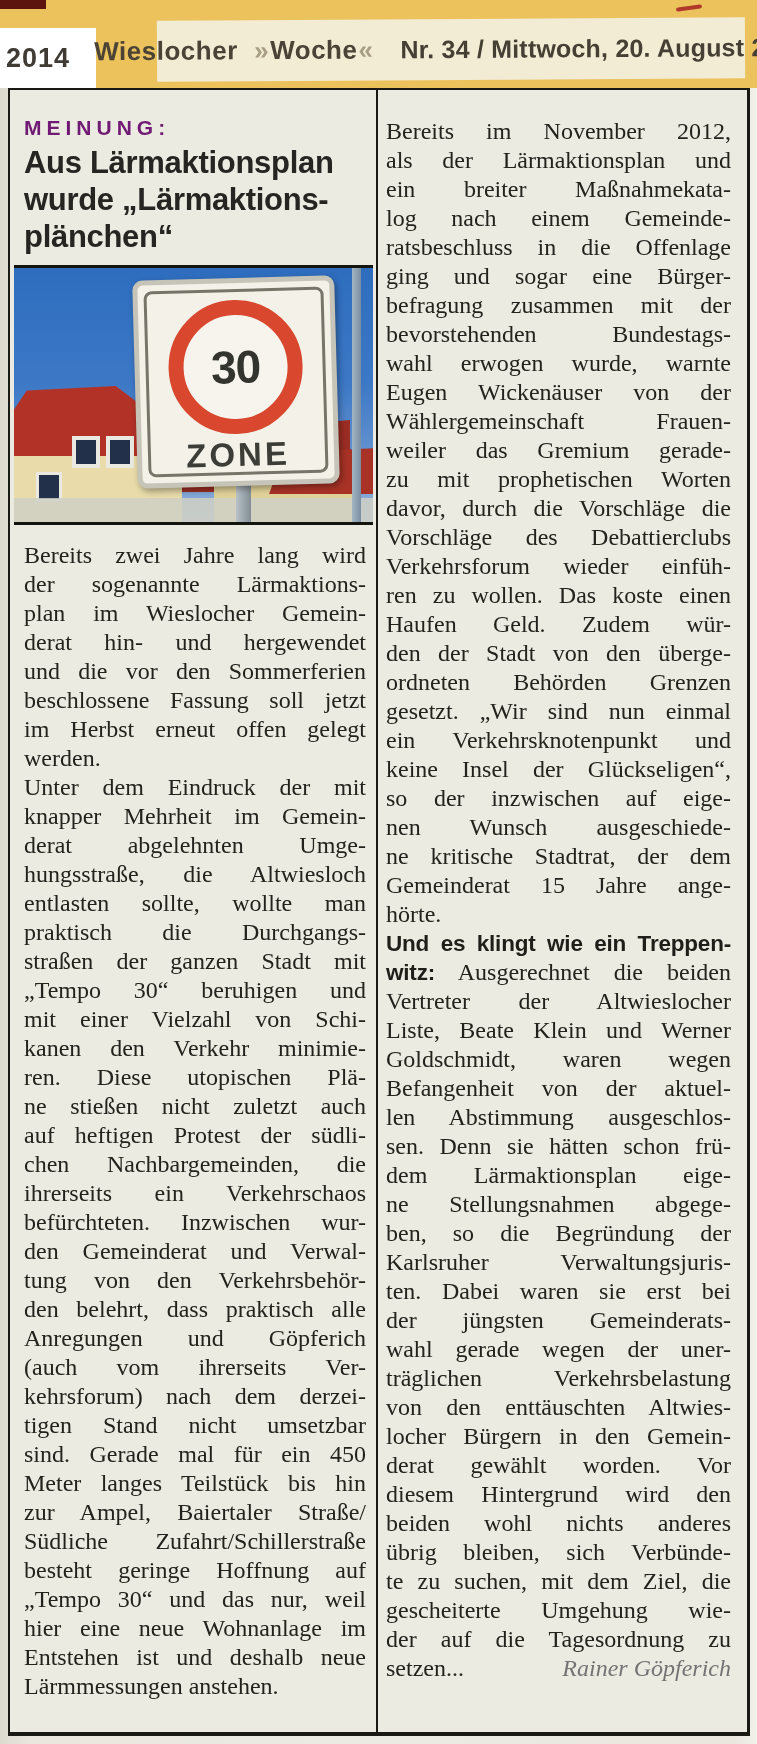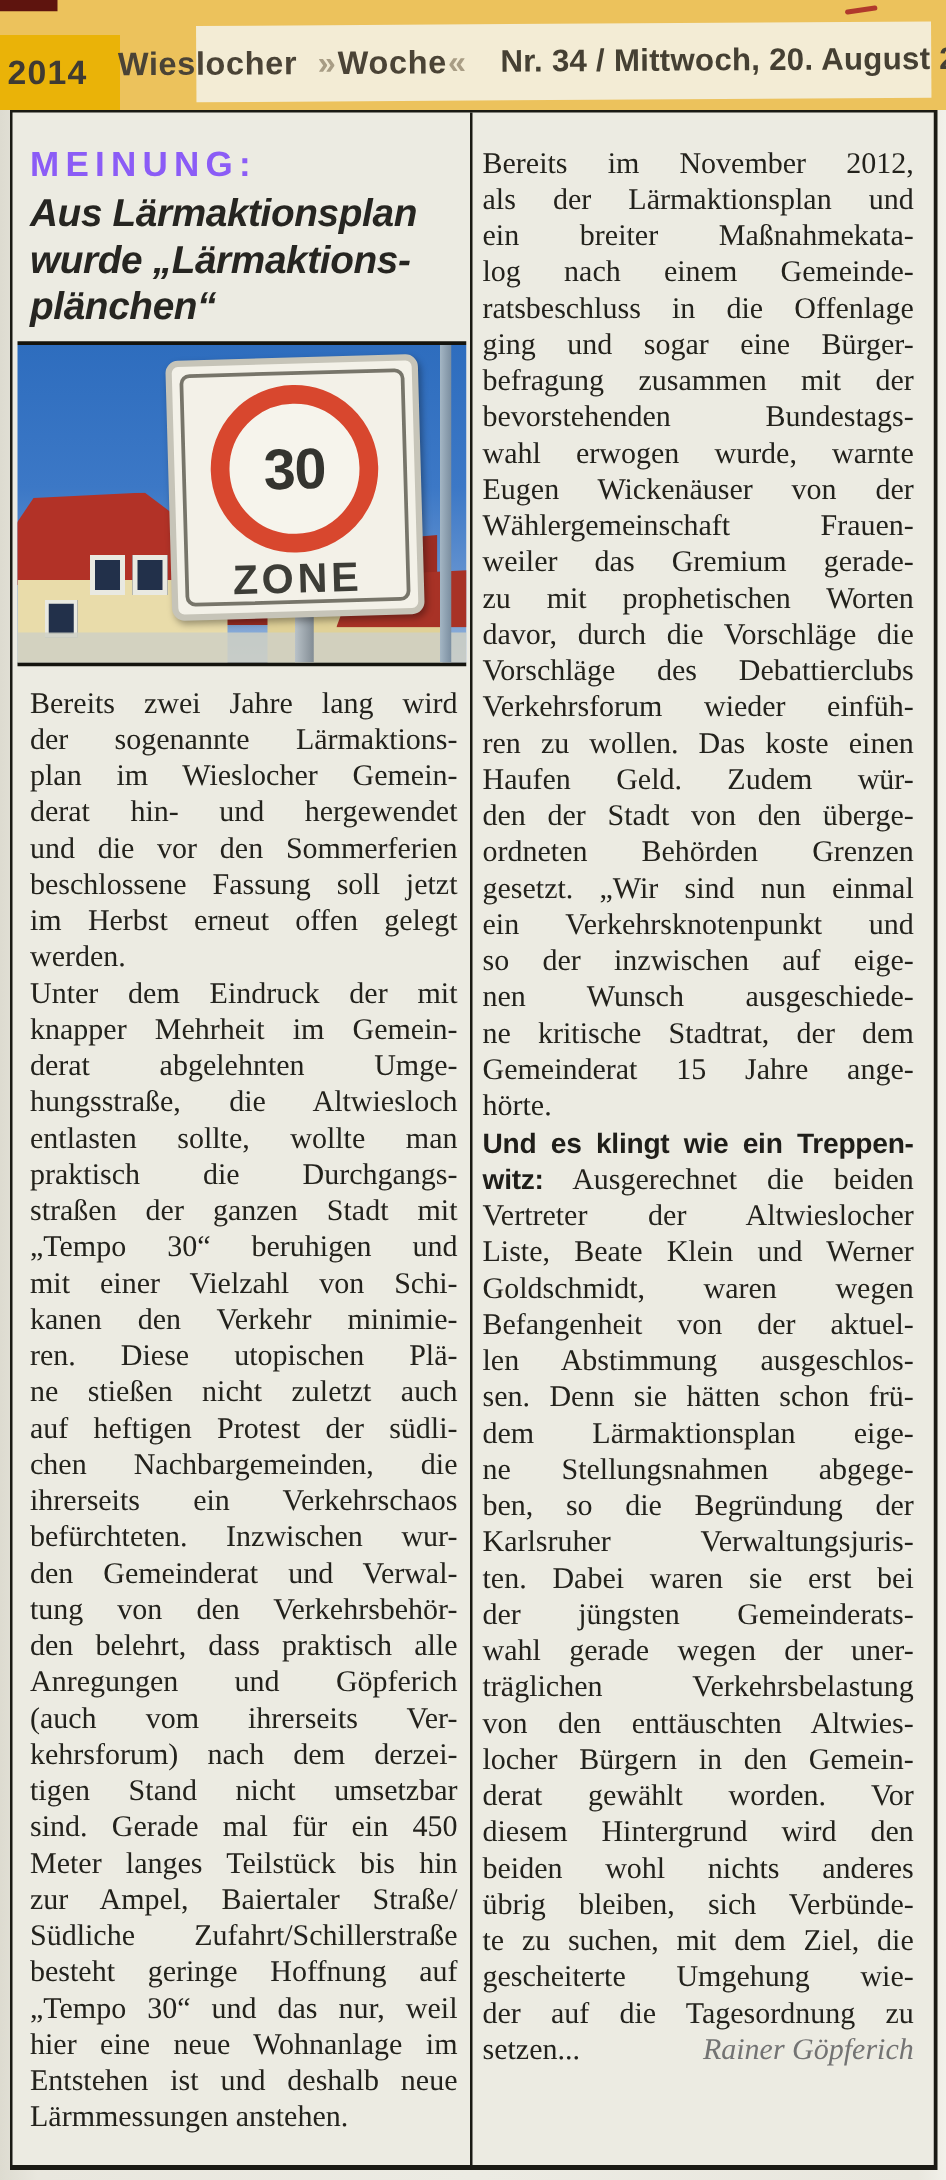--- a/index.html
+++ b/index.html
@@ -5,21 +5,21 @@
   html,body{margin:0;padding:0;}
   body{
     width:757px;height:1744px;position:relative;overflow:hidden;
     background:linear-gradient(90deg,#dddbd0 0%,#e9e7de 4%,#ecebe3 50%,#e9e7de 97%,#f2f1ea 100%);
     font-family:"Liberation Serif",serif;color:#26251f;
   }
   
   .masthead{position:absolute;left:0;top:0;width:757px;height:88px;background:linear-gradient(180deg,#eec155 0%,#ecc560 60%,#e9c express 100%);background:#ecc25c;}
   .corner-mark{position:absolute;left:0;top:0;width:46px;height:9px;background:#5e140e;}
   .scratch-mark{position:absolute;left:676px;top:6px;width:26px;height:4px;background:#b0392c;transform:rotate(-8deg);border-radius:2px;}
-  .year-patch{position:absolute;left:0;top:28px;width:96px;height:60px;background:#eab308;display:flex;align-items:center;}
+  .year-patch{position:absolute;left:0;top:28px;width:96px;height:60px;background:#ffffff;display:flex;align-items:center;}
   .year-patch span{font-family:"Liberation Sans",sans-serif;font-weight:600;font-size:27px;color:#3f3a33;padding-left:6px;letter-spacing:1px;}
   .masthead-strip{
     position:absolute;left:157px;top:19px;width:588px;height:61px;background:#f3ecd5;
     transform:rotate(-0.35deg);display:flex;align-items:center;justify-content:center;gap:26px;
     font-family:"Liberation Sans",sans-serif;
   }
   .paper-name{font-weight:700;font-size:26px;color:#4a4336;letter-spacing:0.5px;white-space:nowrap;}
   .paper-name .guillemet{color:#a89d85;font-weight:700;padding:0 1px;}
   .issue-info{font-weight:600;font-size:25px;color:#45403 3;color:#454033;white-space:nowrap;letter-spacing:0.2px;}
   
@@ -27,25 +27,25 @@
     position:absolute;left:8px;top:88px;width:742px;height:1648px;box-sizing:border-box;
     border:2px solid #1a1a14;border-bottom-width:4px;border-right-width:3px;
     background:#ecebe2;
   }
   .divider{position:absolute;left:366px;top:0;width:2px;height:100%;background:#1a1a14;}
   .col-left{position:absolute;left:0;top:0;width:366px;height:100%;}
   .col-right{position:absolute;left:368px;top:0;width:369px;height:100%;box-sizing:border-box;padding:27px 16px 0 8px;}
   
   .kicker{
     margin:26px 14px 4px 14px;font-family:"Liberation Sans",sans-serif;font-weight:700;
-    font-size:28px;letter-spacing:5px;color:#8b5cf6;
+    font-size:21px;letter-spacing:5px;color:#701a75;
   }
   .headline{margin:4px 12px 8px 14px;font-family:"Liberation Sans",sans-serif;font-weight:700;
     font-size:31px;line-height:37px;color:#262521;letter-spacing:-0.3px;}
-  .headline .tline{text-align:left;text-align-last:left !important;font-style:italic;}
+  .headline .tline{text-align:left;text-align-last:left !important;}
   
   .photo{
     position:relative;margin:10px 3px 0 4px;height:254px;overflow:hidden;
     border-top:3px solid #14140e;border-bottom:3px solid #14140e;
     background:linear-gradient(180deg,#2e6dbe 0%,#3c78c6 45%,#6c98d2 80%,#9db8da 100%);
   }
   .roof-a{position:absolute;left:-34px;top:118px;width:234px;height:74px;background:#b23227;
     clip-path:polygon(0 100%,20% 6%,58% 0,100% 100%);}
   .dormer{position:absolute;left:176px;top:128px;width:62px;height:36px;background:#dde2e6;border-bottom:7px solid #59626c;}
   .roof-b{position:absolute;left:150px;top:152px;width:186px;height:72px;background:#9c2d24;
@@ -201,20 +201,21 @@
           <div class="tline">zu mit prophetischen Worten</div>
           <div class="tline">davor, durch die Vorschläge die</div>
           <div class="tline">Vorschläge des Debattierclubs</div>
           <div class="tline">Verkehrsforum wieder einfüh-</div>
           <div class="tline">ren zu wollen. Das koste einen</div>
           <div class="tline">Haufen Geld. Zudem wür-</div>
           <div class="tline">den der Stadt von den überge-</div>
           <div class="tline">ordneten Behörden Grenzen</div>
           <div class="tline">gesetzt. „Wir sind nun einmal</div>
           <div class="tline">ein Verkehrsknotenpunkt und</div>
+          <div class="tline">keine Insel der Glückseligen“,</div>
           <div class="tline">so der inzwischen auf eige-</div>
           <div class="tline">nen Wunsch ausgeschiede-</div>
           <div class="tline">ne kritische Stadtrat, der dem</div>
           <div class="tline">Gemeinderat 15 Jahre ange-</div>
           <div class="tline endline">hörte.</div>
         </div>
       <div class="para">
         <div class="tline bold-lead">Und es klingt wie ein Treppen-</div>
         <div class="mixed-line"><span class="bold-lead">witz:</span> <span>Ausgerechnet die beiden</span></div>
         <div>

